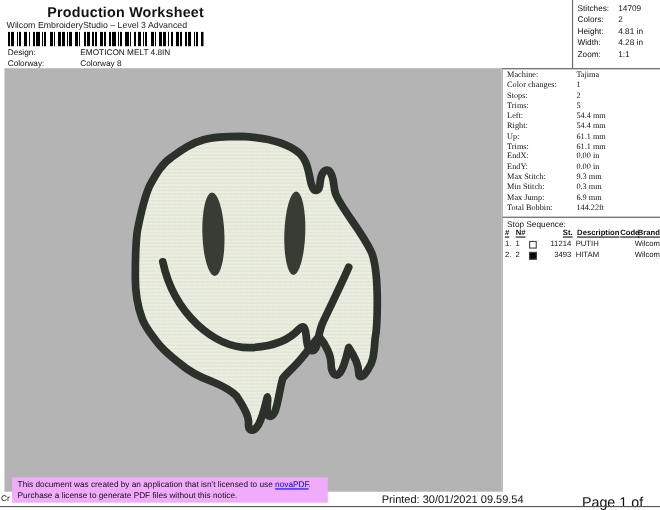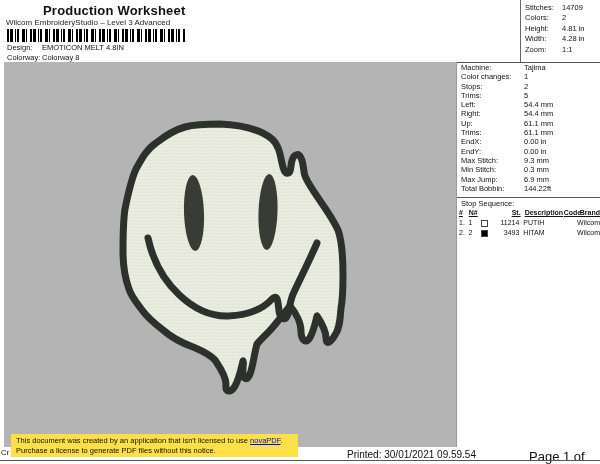--- a/index.html
+++ b/index.html
@@ -16,34 +16,34 @@
   
   .title { left: 6px; top: 3px; font-size: 13px; font-weight: bold; letter-spacing: .2px; padding-left: 37px; }
   .subtitle { left: 6px; top: 18px; font-size: 8px; color: #222; }
   .barcode {
     left: 7px; top: 29px; width: 178px; height: 13px;
     background: repeating-linear-gradient(90deg,
       #000 0 2px, #fff 2px 3px, #000 3px 6px, #fff 6px 8px,
       #000 8px 9px, #fff 9px 10px, #000 10px 12px, #fff 12px 15px,
       #000 15px 18px, #fff 18px 19px, #000 19px 20px, #fff 20px 23px);
   }
-  .meta-row { left: 7px; font-size: 7.5px; display: flex; }
+  .meta-row { left: 7px; font-size: 7.5px; display: flex; gap: 31px; }
   .meta-row .lbl { width: 35px; }
 
   
   .summary { left: 520px; top: 0; width: 80px; height: 62px; border-left: 1px solid #666; padding: 3px 15px 0 4px; }
   .summary .row { display: flex; height: 10.4px; line-height: 10.4px; font-size: 7.5px; }
   .summary .row .lbl { width: 37px; }
 
   .hline { border-top: 1px solid #555; height: 0; }
   .vline { border-left: 1px solid #9a9a9a; width: 0; }
 
   
   .machine { left: 457px; top: 63px; width: 143px; padding-left: 4px; }
-  .machine .row { display: flex; height: 9.3px; line-height: 9.3px; font-size: 7.5px; }
+  .machine .row { display: flex; height: 9.3px; line-height: 9.3px; font-size: 7.5px; font-family: Liberation Serif, serif; }
   .machine .row .lbl { width: 63px; }
 
   .stop-title { left: 461px; top: 199px; font-size: 7.5px; }
 
   
   .sstable { left: 457px; top: 208px; width: 143px; font-size: 7px; }
   .sstable .trow { display: flex; height: 10px; line-height: 10px; align-items: center; }
   .sstable .hdr { font-weight: bold; }
   .sstable .hdr .cell span { text-decoration: underline; }
   .c1 { width: 12px; padding-left: 2px; }
@@ -55,21 +55,21 @@
   .c7 { flex: 1; text-align: left; padding-left: 2px; }
   .swatch { width: 7px; height: 7px; border: 1px solid #444; display: inline-block; vertical-align: middle; }
 
   
   .canvas { left: 4px; top: 62px; width: 452px; height: 385px; background: #b4b4b4; }
   .design-svg { position: absolute; left: 110px; top: 55px; width: 240px; height: 285px; }
 
   
   .notice {
     left: 11px; top: 434px; width: 287px; height: 23px;
-    background: #fde047; padding: 2px 0 0 5px;
+    background: #f0abfc; padding: 2px 0 0 5px;
     font-size: 7.5px; line-height: 9.5px; z-index: 5;
   }
   .notice a { color: #0000ee; text-decoration: underline; cursor: pointer; }
 
   
   .footer-cr { left: 1px; top: 448px; font-size: 7.5px; }
   .footer-printed { left: 347px; top: 449px; font-size: 10px; }
   .footer-page { left: 529px; top: 449px; width: 60px; text-align: left; font-size: 13px; }
   .bottomline { left: 0; top: 460px; width: 600px; border-top: 1px solid #555; }
 </style>

